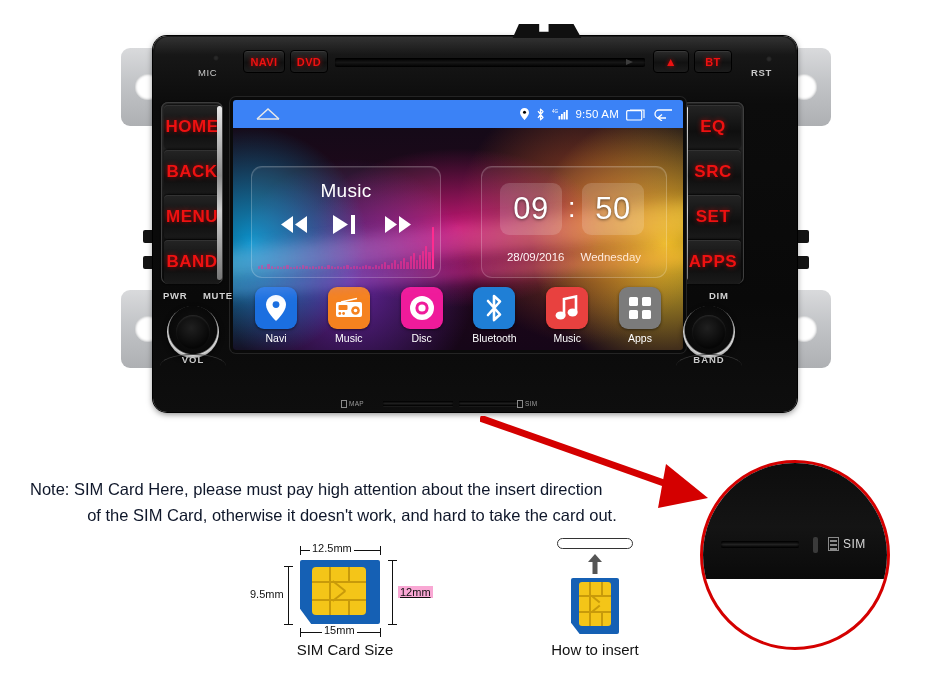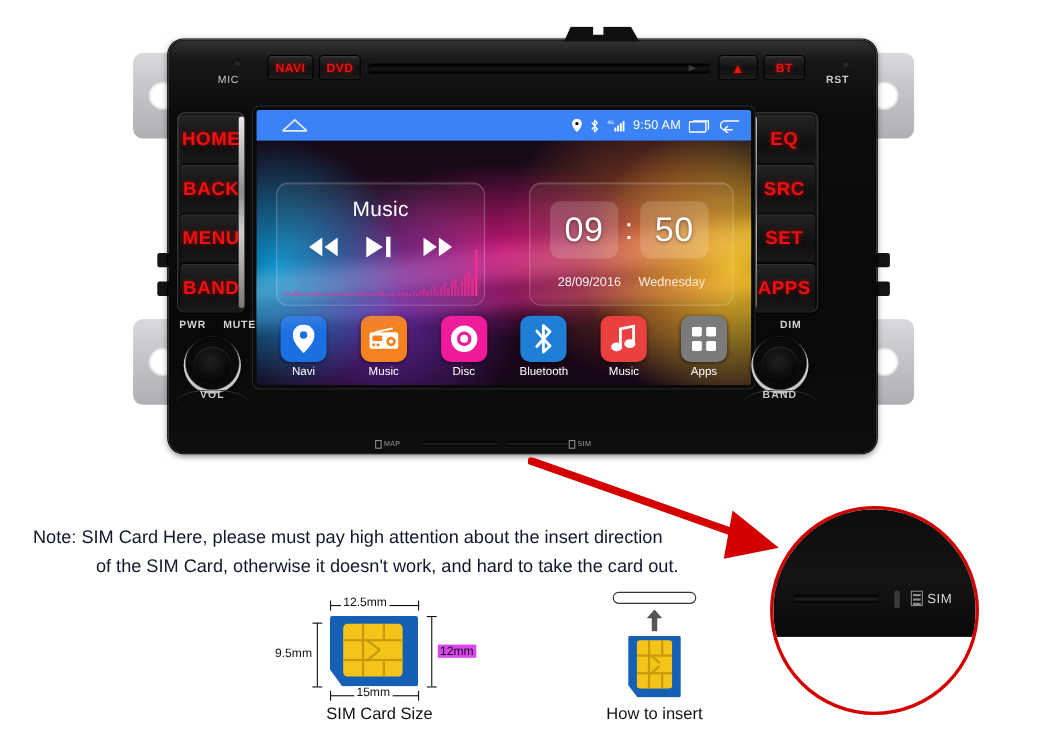--- a/index.html
+++ b/index.html
@@ -625,21 +625,21 @@
     <div class="dimtxt" style="left:72px; top:88px; background:#fff; padding:0 2px;">15mm</div>
 
     <div class="dimline" style="left:38px; top:30px; width:1px; height:58px;"></div>
     <div class="dimline" style="left:34px; top:30px; width:9px; height:1px;"></div>
     <div class="dimline" style="left:34px; top:88px; width:9px; height:1px;"></div>
     <div class="dimtxt" style="left:-2px; top:52px; background:#fff; padding:0 2px;">9.5mm</div>
 
     <div class="dimline" style="left:142px; top:24px; width:1px; height:64px;"></div>
     <div class="dimline" style="left:138px; top:24px; width:9px; height:1px;"></div>
     <div class="dimline" style="left:138px; top:88px; width:9px; height:1px;"></div>
-    <div class="dimtxt" style="left:148px; top:50px; background:#d946ef; padding:0 2px;">12mm</div>
+    <div class="dimtxt" style="left:148px; top:50px; background:#f9a8d4; padding:0 2px;text-decoration:underline;">12mm</div>
 
     <div class="caption">SIM Card Size</div>
   </div>
 
   <div class="insertdiag">
     <div class="slot-outline"></div>
     <svg class="up-arrow" width="16" height="20" viewBox="0 0 16 20">
       <rect x="5.5" y="6" width="5" height="14" fill="#555"></rect>
       <path d="M8 0 L15 8 L1 8 Z" fill="#555"></path>
     </svg>

